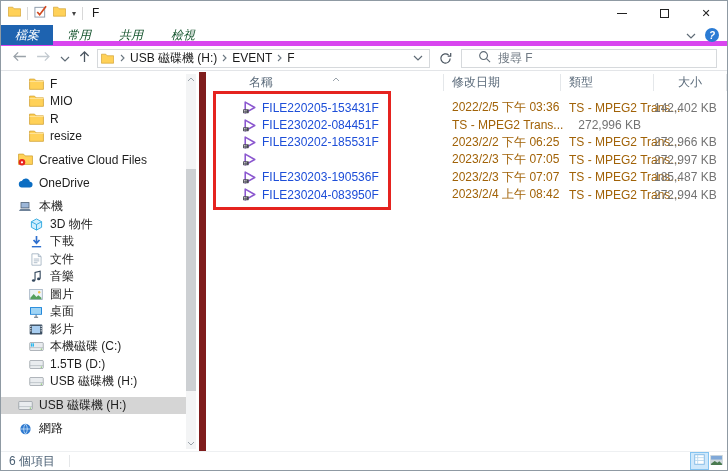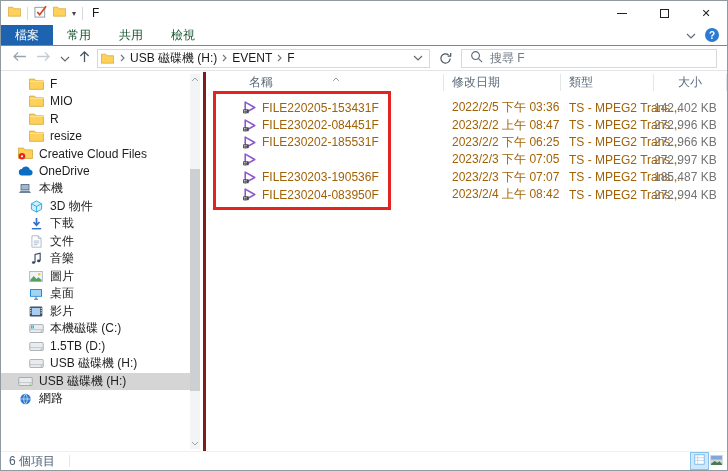--- a/index.html
+++ b/index.html
@@ -13,59 +13,59 @@
   .qat{ display:flex; align-items:center; gap:6px; padding-left:7px; }
   .qat .sep{ width:1px; height:13px; background:#d8d8d8; }
   .title-text{ margin-left:3px; color:#1a1a1a; }
   .win-controls{ margin-left:auto; display:flex; height:100%; }
   .wc{ width:42px; height:100%; display:flex; align-items:center; justify-content:center; }
   .wc .bar{ width:10px; height:1px; background:#222; }
   .wc .box{ width:9px; height:9px; border:1px solid #222; }
   .wc.close{ font-size:11px; color:#222; }
   .caret{ font-size:8px; color:#444; }
   
-  .ribbon{ height:21px; display:flex; align-items:flex-start; border-bottom:1px solid #d946ef; position:relative; }
+  .ribbon{ height:21px; display:flex; align-items:flex-start; border-bottom:5px solid #d946ef; position:relative;font-style:italic; }
   .tab{ padding:0 14px; line-height:20px; color:#14532d; }
   .tab.active{ background:#1e63b0; color:#fff; }
   .ribbon-right{ position:absolute; right:8px; top:3px; display:flex; gap:9px; align-items:center; }
   .help-btn{ width:14px; height:14px; border-radius:50%; background:#2a7bd4; color:#fff;
              font-size:10px; font-weight:bold; display:flex; align-items:center; justify-content:center; }
   
   .addr{ height:25px; display:flex; align-items:center; border-bottom:1px solid #e3e5e8; }
   .nav{ display:flex; align-items:center; gap:9px; padding:0 7px 0 11px; }
   .addr-box{ width:333px; height:19px; border:1px solid #d6d9dc; display:flex; align-items:center; background:#fff; }
   .crumb-seg{ padding:0 2px; color:#1a1a1a; white-space:nowrap; }
   .crumb-chev{ padding:0 3px; display:flex; align-items:center; }
   .addr-drop{ margin-left:auto; padding-right:6px; display:flex; align-items:center; }
   .refresh{ padding:0 9px; display:flex; align-items:center; }
-  .search-box{ flex:1; height:19px; margin-right:10px; border:1px solid #d6d9dc; display:flex; align-items:center; padding-left:8px; gap:7px; }
+  .search-box{ flex:1; height:19px; margin-right:10px; border:1px solid #d6d9dc; display:flex; align-items:center; padding-left:16px; gap:7px; }
   .search-box input{ border:none; outline:none; flex:1; font-size:12px; font-family:inherit; color:#222; }
   .search-box input::placeholder{ color:#707a84; }
   
   .main{ position:absolute; top:71px; left:0; right:0; bottom:19px; display:flex; }
   .sidebar{ width:203px; position:relative; padding-top:3px; }
   .side-items{ margin-right:13px; }
   .side-item{ height:17.5px; display:flex; align-items:center; gap:6px; color:#1e1e1e; white-space:nowrap; }
   .side-item .ic{ width:16px; display:flex; justify-content:center; flex:none; }
   .ind1{ padding-left:15px; } .ind2{ padding-left:27px; }
   .side-item.sel{ background:#d5d5d5; }
-  .side-item.gap{ margin-top:0;padding-left:16px; }
+  .side-item.gap{ margin-top:6px;padding-left:16px; }
   .sb{ position:absolute; top:2px; bottom:2px; right:3px; width:10px; background:#f3f4f5; }
   .sb-arrow{ height:11px; display:flex; align-items:center; justify-content:center; }
   .sb-arrow.dn{ position:absolute; bottom:0; left:0; right:0; }
   .sb-thumb{ position:absolute; top:95px; height:222px; left:0; right:0; background:#cdd0d3; }
   
-  .filelist{ flex:1; position:relative; border-left:3px solid #7f1d1d;padding-left:22px; }
+  .filelist{ flex:1; position:relative; border-left:7px solid #7f1d1d;padding-left:22px; }
   .fl-header{ display:grid; grid-template-columns:216px 117px 93px 73px; height:20px; color:#5a6a7a; }
   .hc{ border-right:1px solid #e4e7ea; display:flex; align-items:center; height:17px; margin-top:2px; position:relative; }
   .hc-name{ padding-left:21px; } .hc-date,.hc-type{ padding-left:8px;align-items:center; } .hc-size{ padding-left:24px;align-items:center; }
   .sort-caret{ position:absolute; left:50%; top:-3px; transform:translateX(-50%); }
   .rows{ margin-top:7px; }
   .frow{ display:grid; grid-template-columns:216px 117px 93px 73px; height:17.4px; align-items:center; }
-  .c-name{ display:flex; align-items:center; gap:5px; padding-left:13px; color:#a16207; white-space:nowrap; }
+  .c-name{ display:flex; align-items:center; gap:5px; padding-left:13px; color:#1d4ed8; white-space:nowrap; }
   .c-name .ic{ width:16px; display:flex; justify-content:center; flex:none; }
   .c-date,.c-type{ color:#a16207; padding-left:8px; white-space:nowrap; }
   .c-size{ color:#737373; text-align:right; padding-right:13px; white-space:nowrap; }
   
   .red-rect{ position:absolute; left:212px; top:90px; width:178px; height:119px;
              border:3px solid #e5231f; pointer-events:none; z-index:5; }
   
   .statusbar{ position:absolute; bottom:0; left:0; right:0; height:19px; border-top:1px solid #eef0f2;
               display:flex; align-items:center; padding-left:8px; color:#4a5f73; background:#fff; }
   .st-sep{ width:1px; height:12px; background:#e5e7e9; margin-left:14px; }
@@ -444,21 +444,20 @@
                   <g fill="#fff" opacity=".9">
                     <rect x="1.9" y="9.8" width="1.1" height=".9"></rect>
                     <rect x="3.7" y="9.8" width="1.1" height=".9"></rect>
                     <rect x="1.9" y="11.4" width="1.1" height=".9"></rect>
                     <rect x="3.7" y="11.4" width="1.1" height=".9"></rect>
                   </g>
                 </svg>
               </span>
               <span>FILE230202-084451F</span>
             </div>
-            <div class="c-date">2023/2/2 上午 08:47</div>
             <div class="c-type">TS - MPEG2 Trans...</div>
             <div class="c-size">272,996 KB</div>
           </div>
           <div class="frow">
             <div class="c-name">
               <span class="ic">
                 <svg width="15" height="13" viewBox="0 0 16 14">
                   <path d="M3.4 1.2L13.6 7 3.4 12.8z" fill="#fff" stroke="#8b57cf" stroke-width="1.7" stroke-linejoin="round"></path>
                   <rect x="1" y="9" width="6.2" height="4.2" rx=".5" fill="#4a4a55"></rect>
                   <g fill="#fff" opacity=".9">

